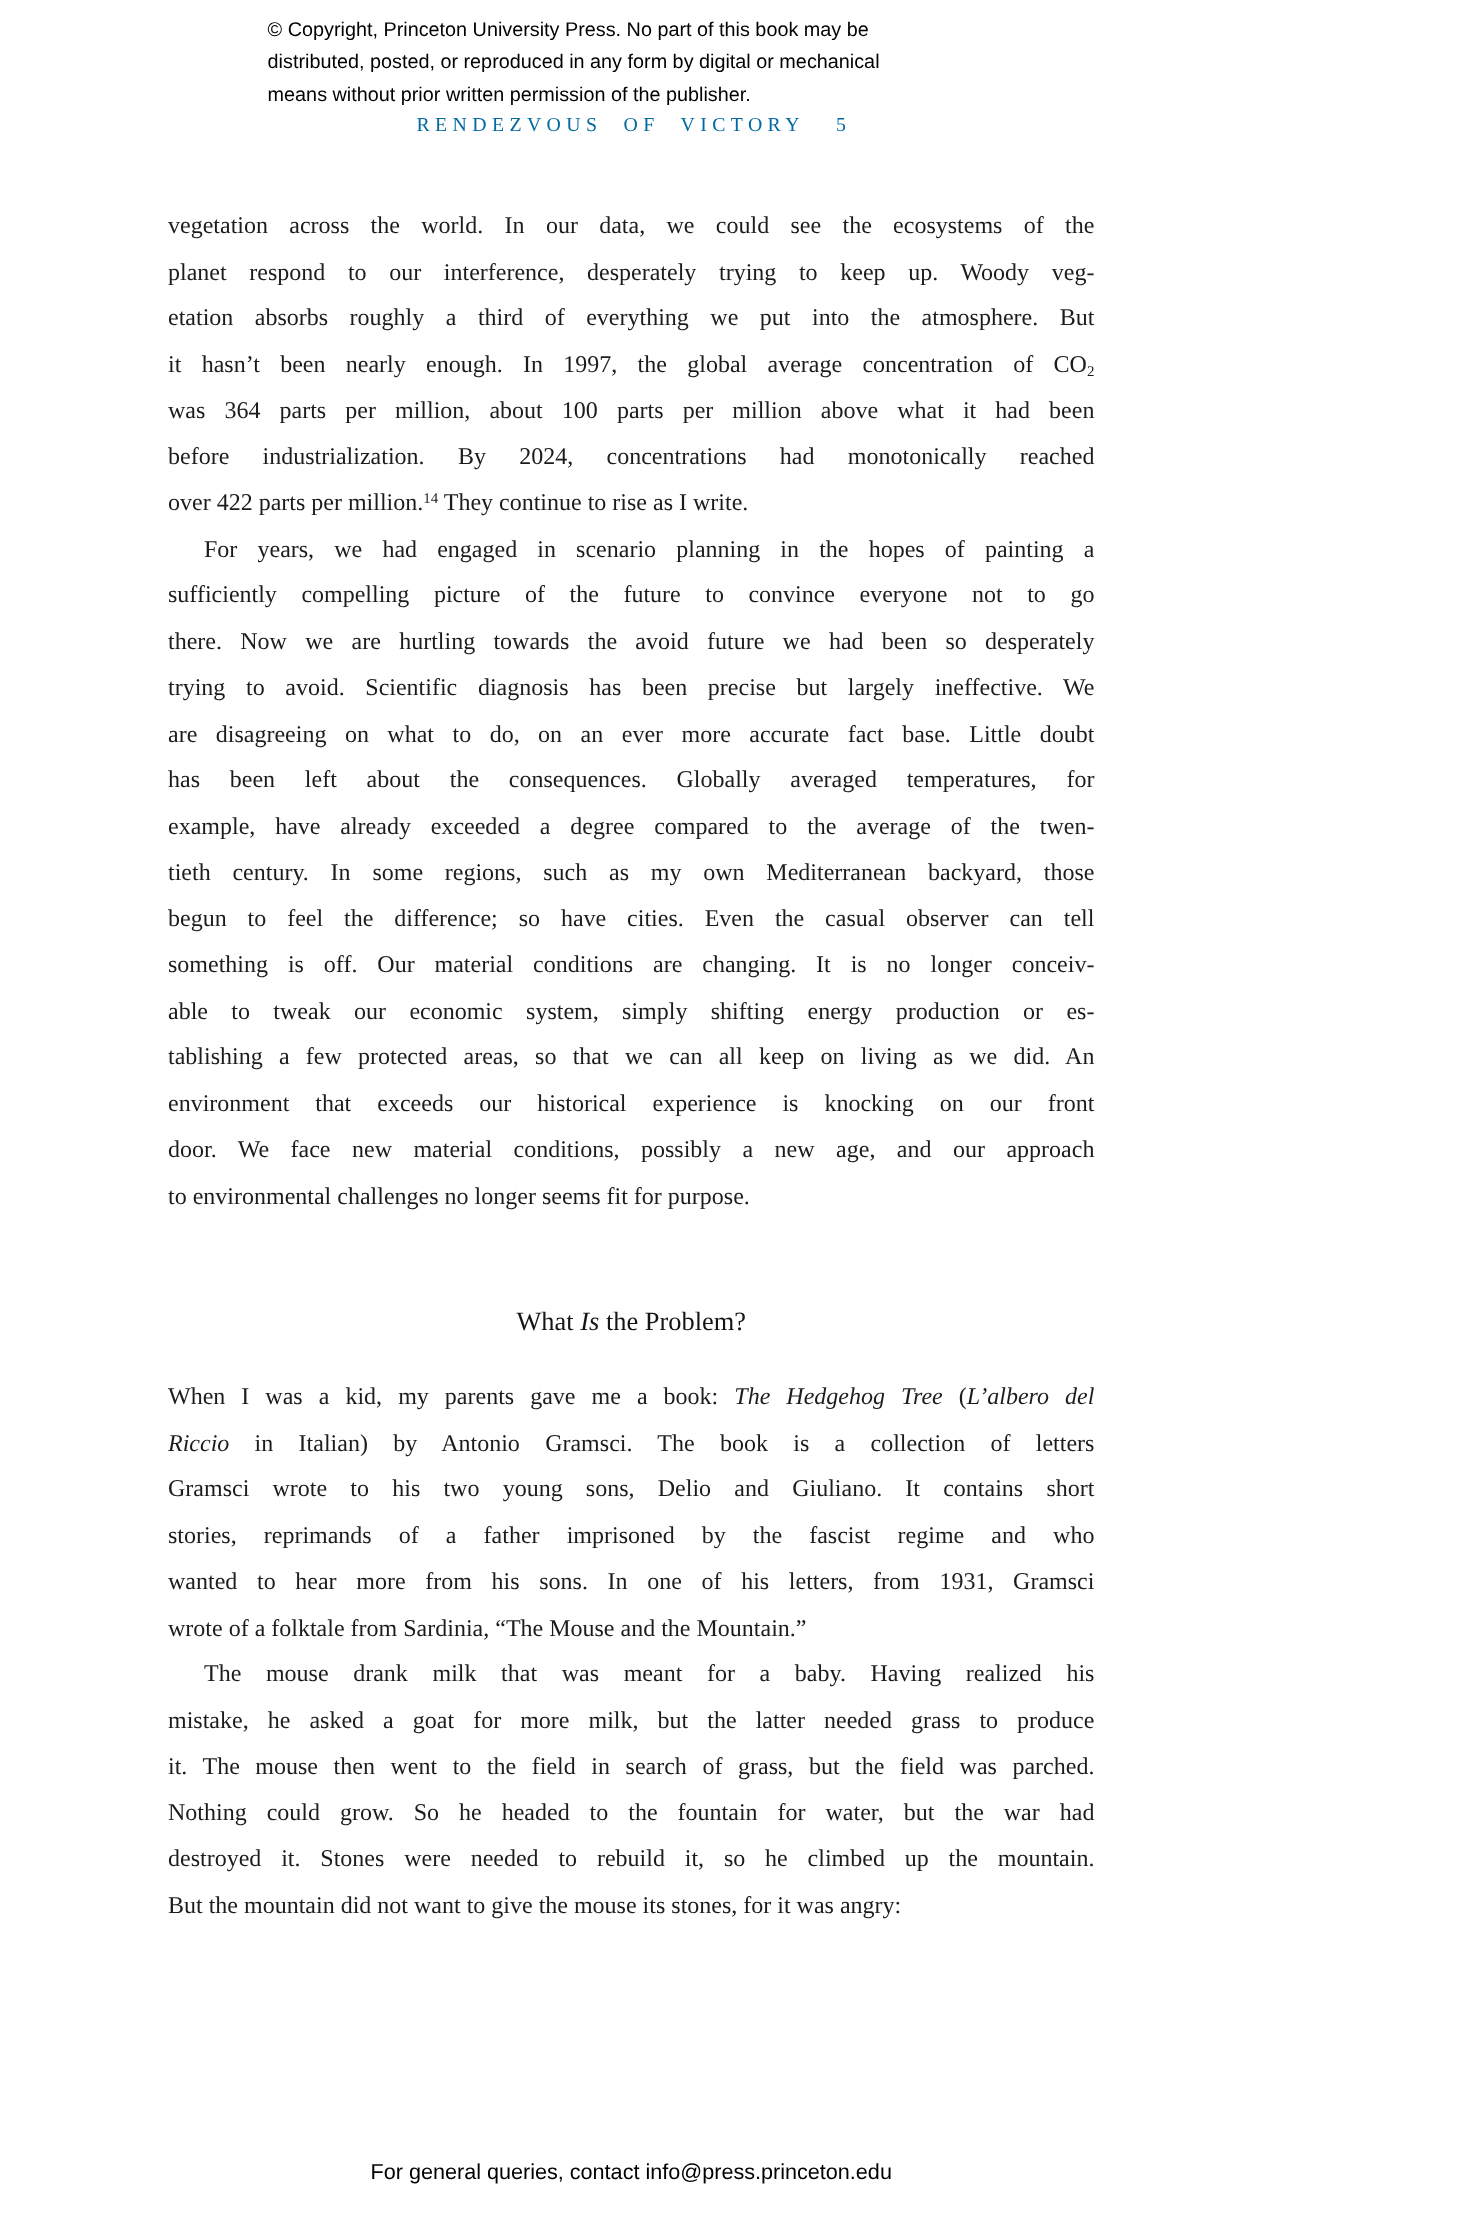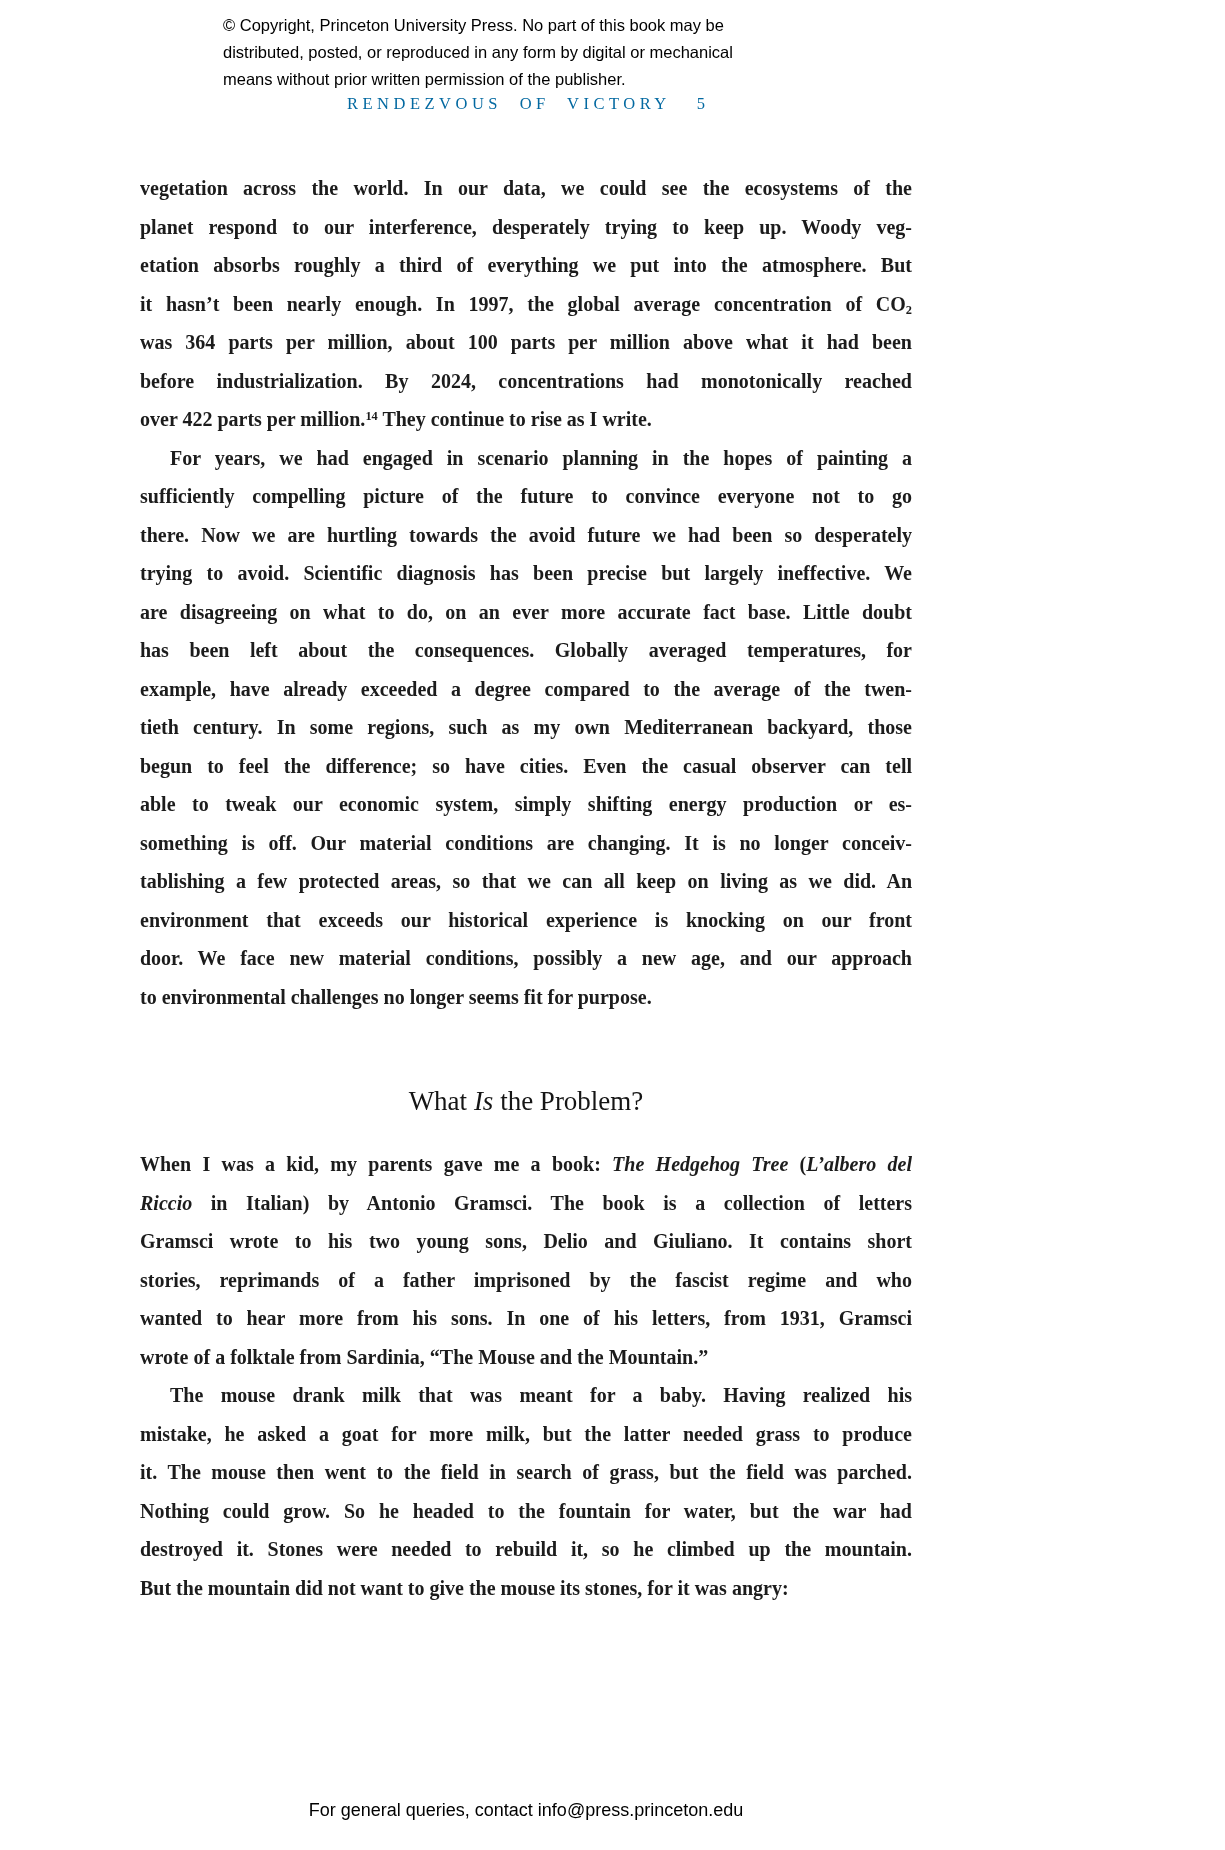--- a/index.html
+++ b/index.html
@@ -44,21 +44,20 @@
     width: 772px;
     font-size: 20px;
     line-height: 38.5px;
     color: #1c1c1c;
   }
   .para { margin: 0; }
   .tline {
     text-align: justify;
     text-align-last: justify;
     white-space: normal;
-    font-weight: bold;
   }
   .tline.last { text-align-last: left; }
   .tline.indent { padding-left: 30px; }
   .body-text sup {
     font-size: 0.62em;
     line-height: 0;
     position: relative;
     top: -0.45em;
     vertical-align: baseline;
   }
@@ -66,21 +65,21 @@
     font-size: 0.62em;
     line-height: 0;
     position: relative;
     top: 0.28em;
     vertical-align: baseline;
   }
   .i { font-style: italic; }
   .heading {
     text-align: center;
     text-align-last: center;
-    font-size: 27px;
+    font-size: 22px;
     line-height: 40px;
     margin-top: 65px;
     margin-bottom: 24px;
     color: #151515;
   }
   .footer {
     position: absolute;
     left: 140px;
     top: 1800px;
     width: 772px;
@@ -118,22 +117,22 @@
       <div class="para">
         <div class="tline indent">For years, we had engaged in scenario planning in the hopes of painting a</div>
         <div class="tline">sufficiently compelling picture of the future to convince everyone not to go</div>
         <div class="tline">there. Now we are hurtling towards the avoid future we had been so desperately</div>
         <div class="tline">trying to avoid. Scientific diagnosis has been precise but largely ineffective. We</div>
         <div class="tline">are disagreeing on what to do, on an ever more accurate fact base. Little doubt</div>
         <div class="tline">has been left about the consequences. Globally averaged temperatures, for</div>
         <div class="tline">example, have already exceeded a degree compared to the average of the twen-</div>
         <div class="tline">tieth century. In some regions, such as my own Mediterranean backyard, those</div>
         <div class="tline">begun to feel the difference; so have cities. Even the casual observer can tell</div>
+        <div class="tline">something is off. Our material conditions are changing. It is no longer conceiv-</div>
         <div class="tline">able to tweak our economic system, simply shifting energy production or es-</div>
-        <div class="tline">something is off. Our material conditions are changing. It is no longer conceiv-</div>
         <div class="tline">tablishing a few protected areas, so that we can all keep on living as we did. An</div>
         <div class="tline">environment that exceeds our historical experience is knocking on our front</div>
         <div class="tline">door. We face new material conditions, possibly a new age, and our approach</div>
         <div class="tline last">to environmental challenges no longer seems fit for purpose.</div>
       </div>
       <div class="heading">What <span class="i">Is</span> the Problem?</div>
       <div class="para">
         <div class="tline">When I was a kid, my parents gave me a book: <span class="i">The Hedgehog Tree</span> (<span class="i">L’albero del</span></div>
         <div class="tline"><span class="i">Riccio</span> in Italian) by Antonio Gramsci. The book is a collection of letters</div>
         <div class="tline">Gramsci wrote to his two young sons, Delio and Giuliano. It contains short</div>

